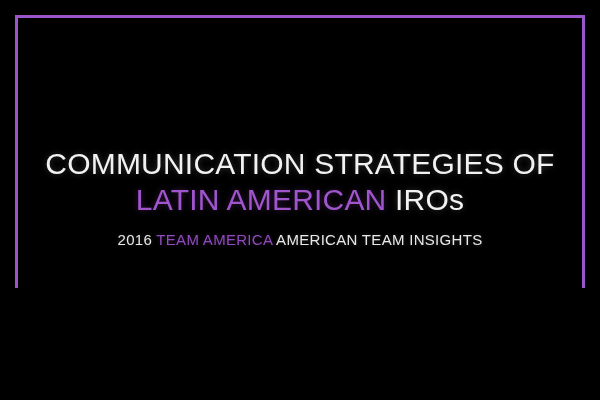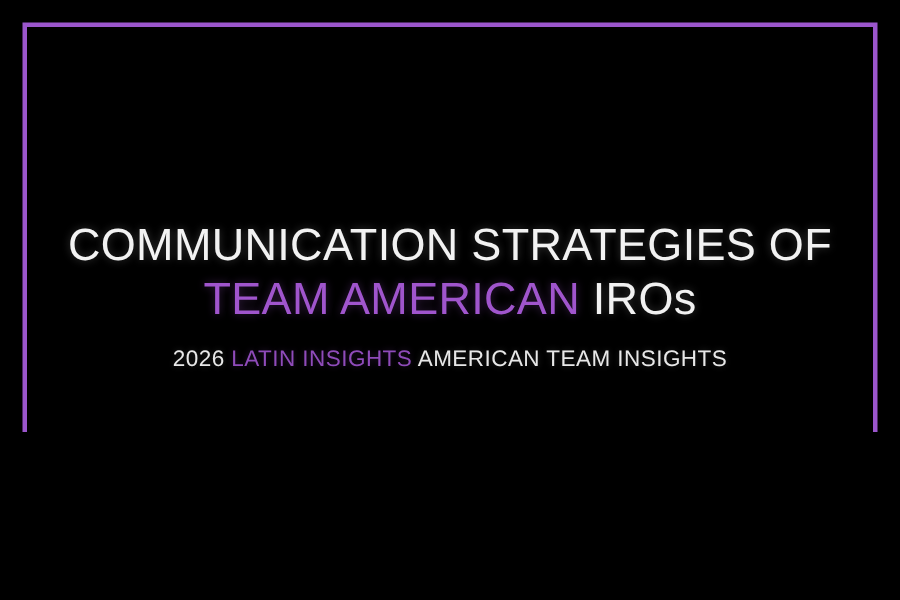--- a/index.html
+++ b/index.html
@@ -100,21 +100,21 @@
 <body>
 
 <div class="slide">
 
   <div class="frame" style="border-color: rgb(155, 86, 204); border-width: 3px;"></div>
 
   <div class="content">
 
     <div class="title-block">
       <span class="title-line title-line-1">COMMUNICATION STRATEGIES OF</span>
-      <span class="title-line title-line-2"><span class="accent">TEAM AMERICAN</span><span> </span><span>IROs</span></span>
+      <span class="title-line title-line-2"><span class="accent">LATIN AMERICAN</span><span> </span><span>IROs</span></span>
     </div>
 
     <div class="subtitle-block">
-      <span class="subtitle"><span>2026</span><span> </span><span class="accent-sub">LATIN INSIGHTS</span><span> </span><span>AMERICAN TEAM INSIGHTS</span></span>
+      <span class="subtitle"><span>2016</span><span> </span><span class="accent-sub">TEAM AMERICA</span><span> </span><span>AMERICAN TEAM INSIGHTS</span></span>
     </div>
 
   </div>
 </div>
 
 </body></html>

